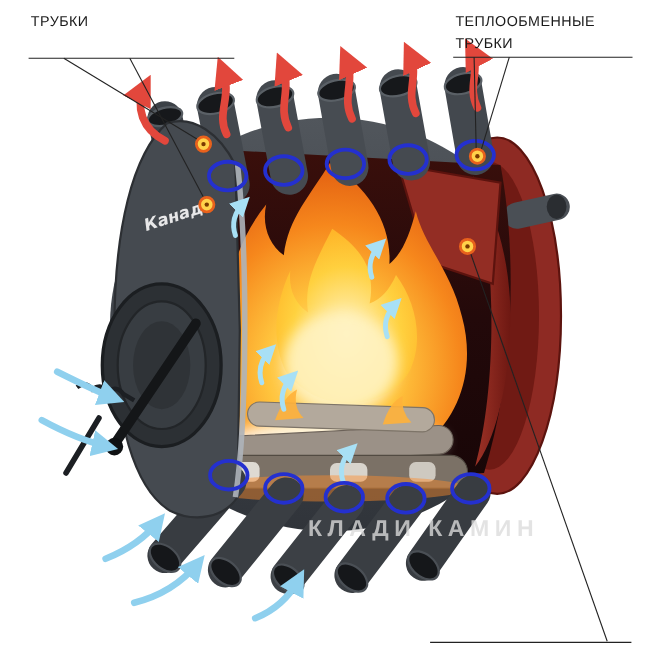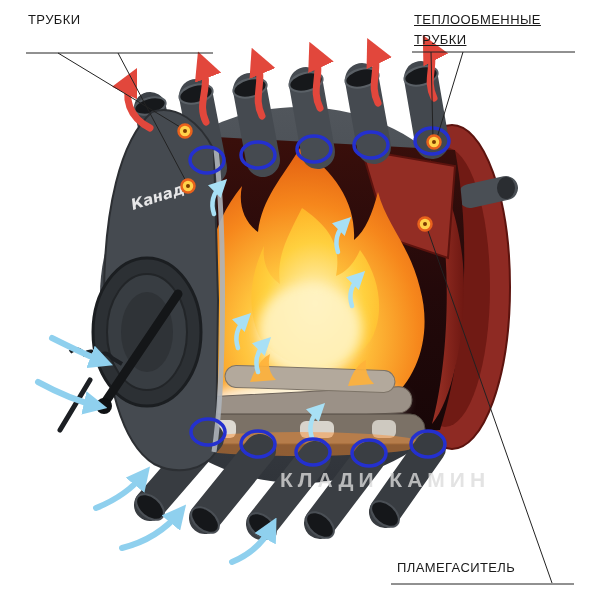--- a/index.html
+++ b/index.html
@@ -7,21 +7,21 @@
     position:relative;width:600px;height:600px;background:#ffffff;overflow:hidden;
     font-family:"Liberation Sans", sans-serif;
   }
   .stage svg{position:absolute;left:0;top:0;}
   .callout{
     position:absolute;color:#1a1a1a;font-size:13px;letter-spacing:.4px;line-height:1.5;
     font-weight:400;white-space:nowrap;
   }
   .callout span{display:block;}
   .co-left{left:28px;top:10px;}
-  .co-right{left:414px;top:10px;text-decoration:underline;}
+  .co-right{left:414px;top:10px;}
   .co-bottom{left:397px;top:558px;}
 </style>
 </head>
 <body>
 
 <div class="stage">
 
 <svg width="600" height="600" viewBox="0 0 600 600">
   <defs>
     <linearGradient id="gBody" x1="0" y1="0" x2="0" y2="1">
@@ -248,17 +248,14 @@
   </g>
 </svg>
 
 <div class="callout co-left">
   <span>ТРУБКИ</span>
 </div>
 <div class="callout co-right">
   <span>ТЕПЛООБМЕННЫЕ</span>
   <span>ТРУБКИ</span>
 </div>
-<div class="callout co-bottom">
-  <span>ПЛАМЕГАСИТЕЛЬ</span>
+
 </div>
 
-</div>
-
 </body></html>

